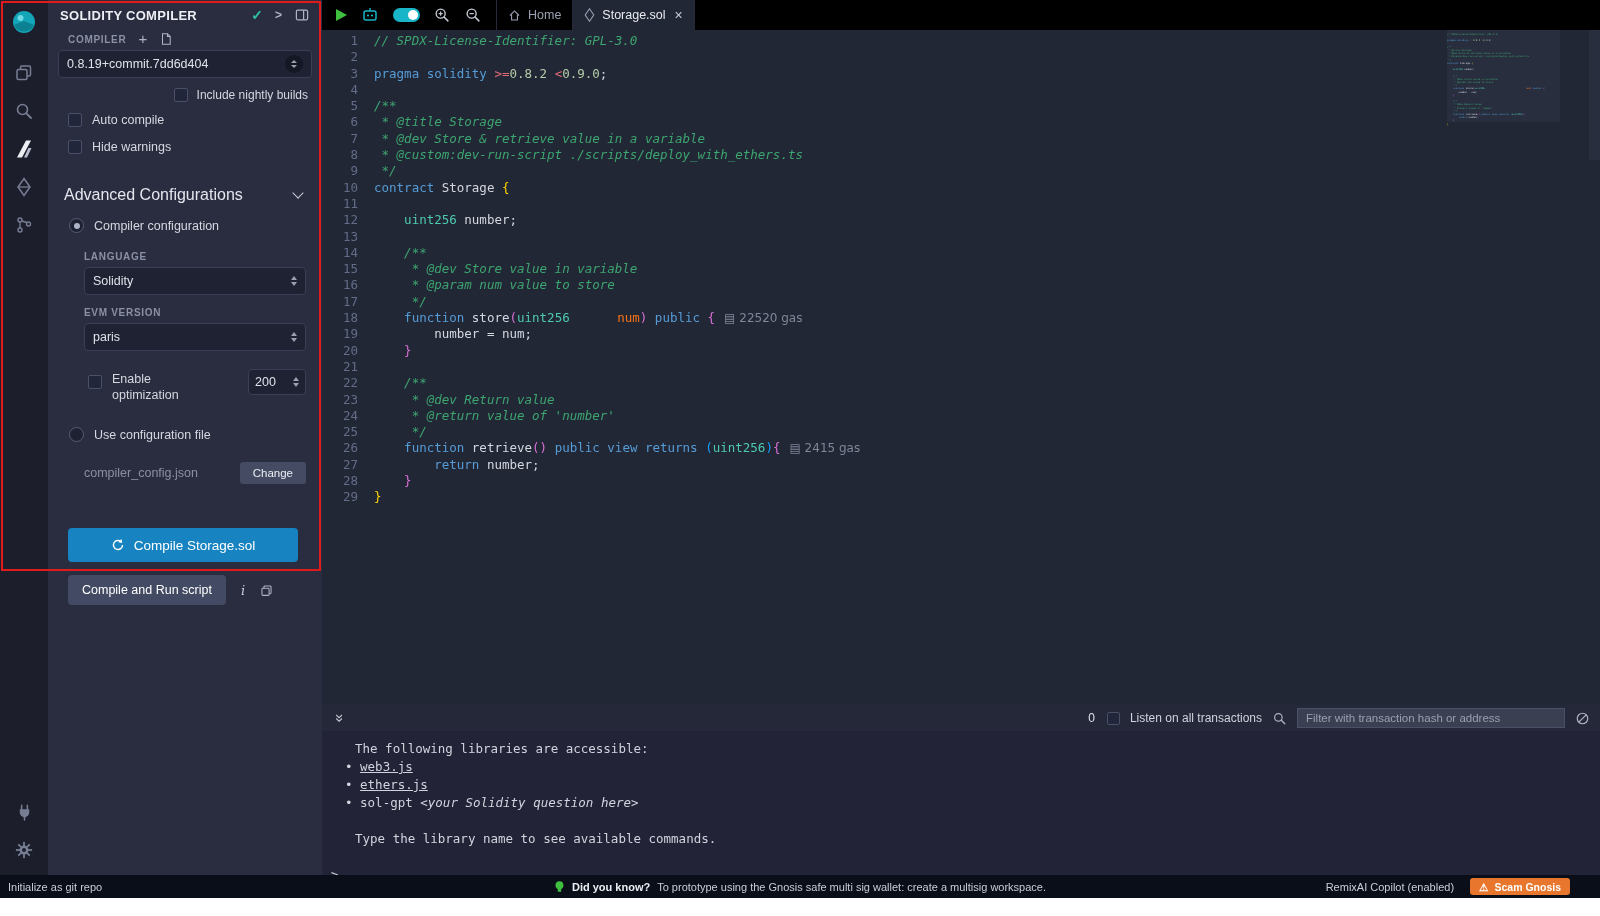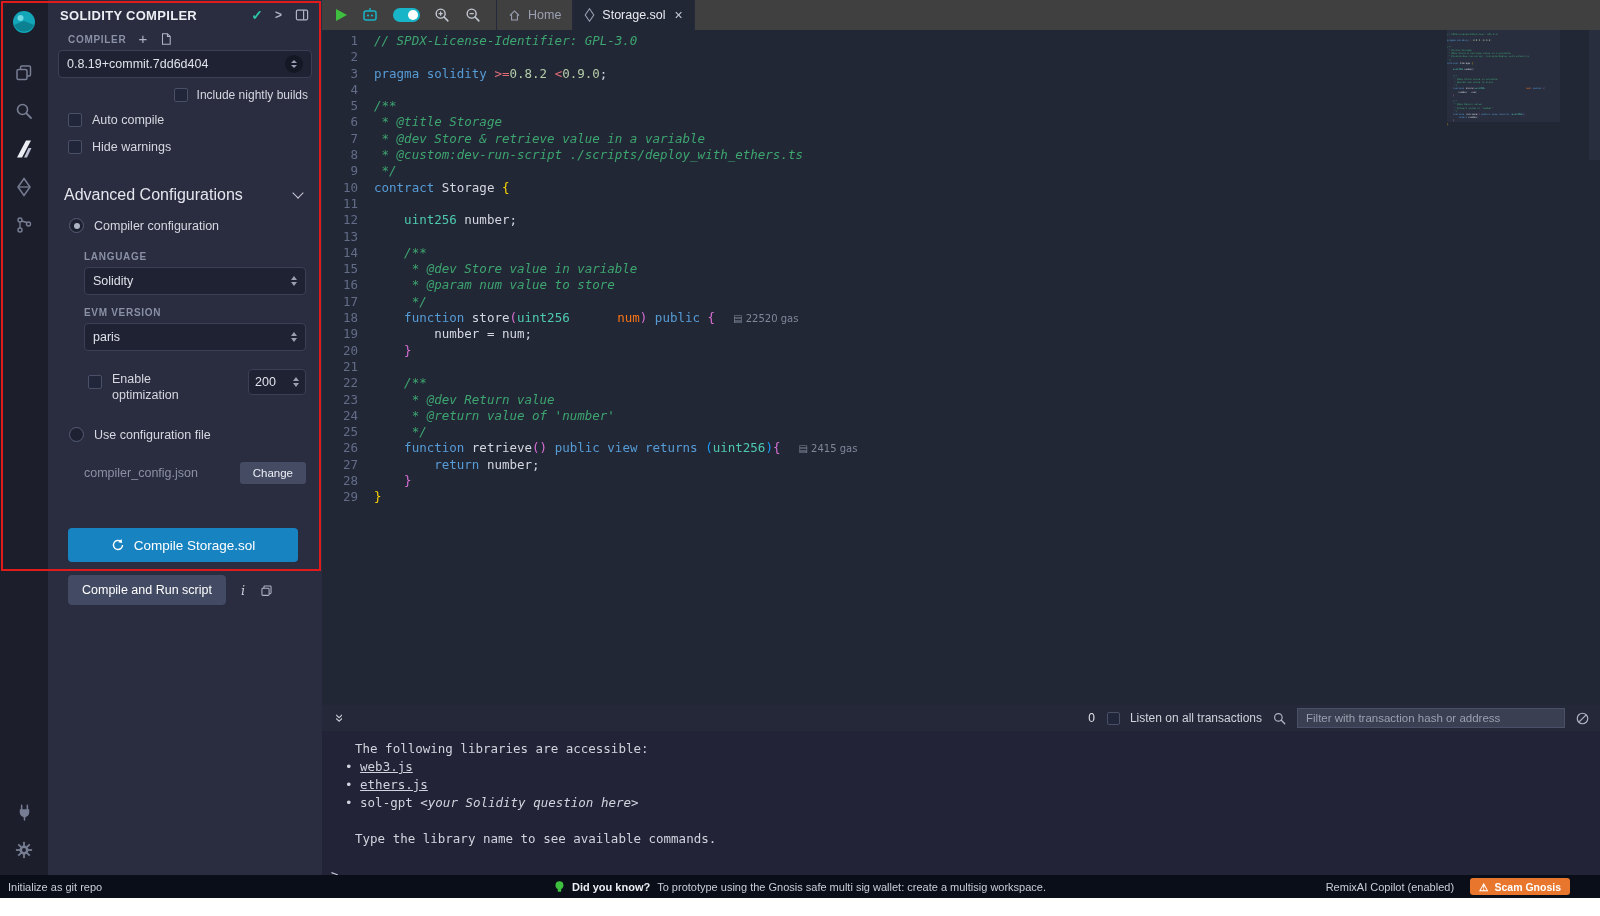--- a/index.html
+++ b/index.html
@@ -52,21 +52,21 @@
   .change-btn { background:#444b63; color:#eceef4; font-size:11.5px; padding:5px 13px; border-radius:3px; border:none; cursor:pointer; font-family:inherit; }
   .compile-btn { margin:44px 24px 0 20px; width:230px; height:34px; background:#1783c0; border:none; border-radius:4px;
                  display:flex; align-items:center; justify-content:center; gap:9px; color:#fff; font-size:13.5px; cursor:pointer; font-family:inherit; }
   .compile-run-row { display:flex; align-items:center; margin:13px 24px 0 20px; gap:15px; }
   .compile-run-btn { height:30px; background:#434a63; border:none; border-radius:4px; color:#fff; font-size:12.5px;
                      display:flex; align-items:center; padding:0 14px; cursor:pointer; font-family:inherit; }
   .info-i { font-family:"DejaVu Serif",serif; font-style:italic; color:#c7cbd6; font-size:13px; cursor:pointer; }
 
   
   .main { position:absolute; left:322px; top:0; width:1278px; height:875px; }
-  .tabbar { height:30px; background:#404040; display:flex; align-items:stretch; }
+  .tabbar { height:30px; background:#000000; display:flex; align-items:stretch; }
   .tb-icons { display:flex; align-items:center; gap:13px; padding:0 14px 0 14px; border-right:1px solid #26293a; }
   .play-tri { width:0; height:0; border-left:11px solid #3fbf3f; border-top:6.5px solid transparent; border-bottom:6.5px solid transparent; cursor:pointer; }
   .toggle { width:27px; height:14px; border-radius:8px; background:#18b4c8; position:relative; cursor:pointer; }
   .toggle::after { content:""; position:absolute; right:2px; top:2px; width:10px; height:10px; border-radius:50%; background:#fff; }
   .tab { display:flex; align-items:center; padding:0 11px; gap:7px; color:#9aa0b2; font-size:12.5px; border-right:1px solid #26293a; cursor:pointer; }
   .tab.active { background:#222736; color:#e8eaf0; }
   .tab .close { color:#c5cbd6; font-size:14px; margin-left:2px; }
 
   
   .editor { position:relative; height:675px; background:#222736; overflow:hidden; font-family:"DejaVu Sans Mono",monospace;
@@ -77,21 +77,21 @@
   .tk-c { color:#3da56f; font-style:italic; }
   .tk-k { color:#569cd6; }
   .tk-t { color:#4ec9b0; }
   .tk-n { color:#b5cea8; }
   .tk-o { color:#e06c75; }
   .tk-p { color:#d4d7e0; }
   .tk-b1 { color:#ffd700; }
   .tk-b2 { color:#da70d6; }
   .tk-b3 { color:#179fff; }
   .tk-v { color:#f97316;margin-left:40px; }
-  .gasbadge { color:#7f8798; font-size:10px; margin-left:18px; font-family:"DejaVu Sans",sans-serif; font-style:normal; }
+  .gasbadge { color:#7f8798; font-size:12px; margin-left:9px; font-family:"DejaVu Sans",sans-serif; font-style:normal; }
   .minimap { position:absolute; top:3px; right:53px; width:100px; font-size:2.4px; line-height:3.2px; white-space:pre; pointer-events:auto; cursor:pointer; }
   .minimap .mline { min-height:3.2px; }
   .minimap .tk-c { font-style:normal; }
   .mini-slider { position:absolute; top:0; right:40px; width:113px; height:92px; background:rgba(130,140,170,0.07); }
   .vscroll-thumb { position:absolute; top:0; right:0; width:11px; height:130px; background:#2f3547; opacity:.55; }
 
   
   .termbar { height:26px; background:#252838; display:flex; align-items:center; padding:0 10px 0 12px; gap:10px; color:#cfd3dd; font-size:12px; }
   .dbl-chev { display:inline-block; transform:rotate(-90deg); font-size:15px; color:#cfd3dd; cursor:pointer; line-height:12px; }
   .termbar .spacer { flex:1; }

